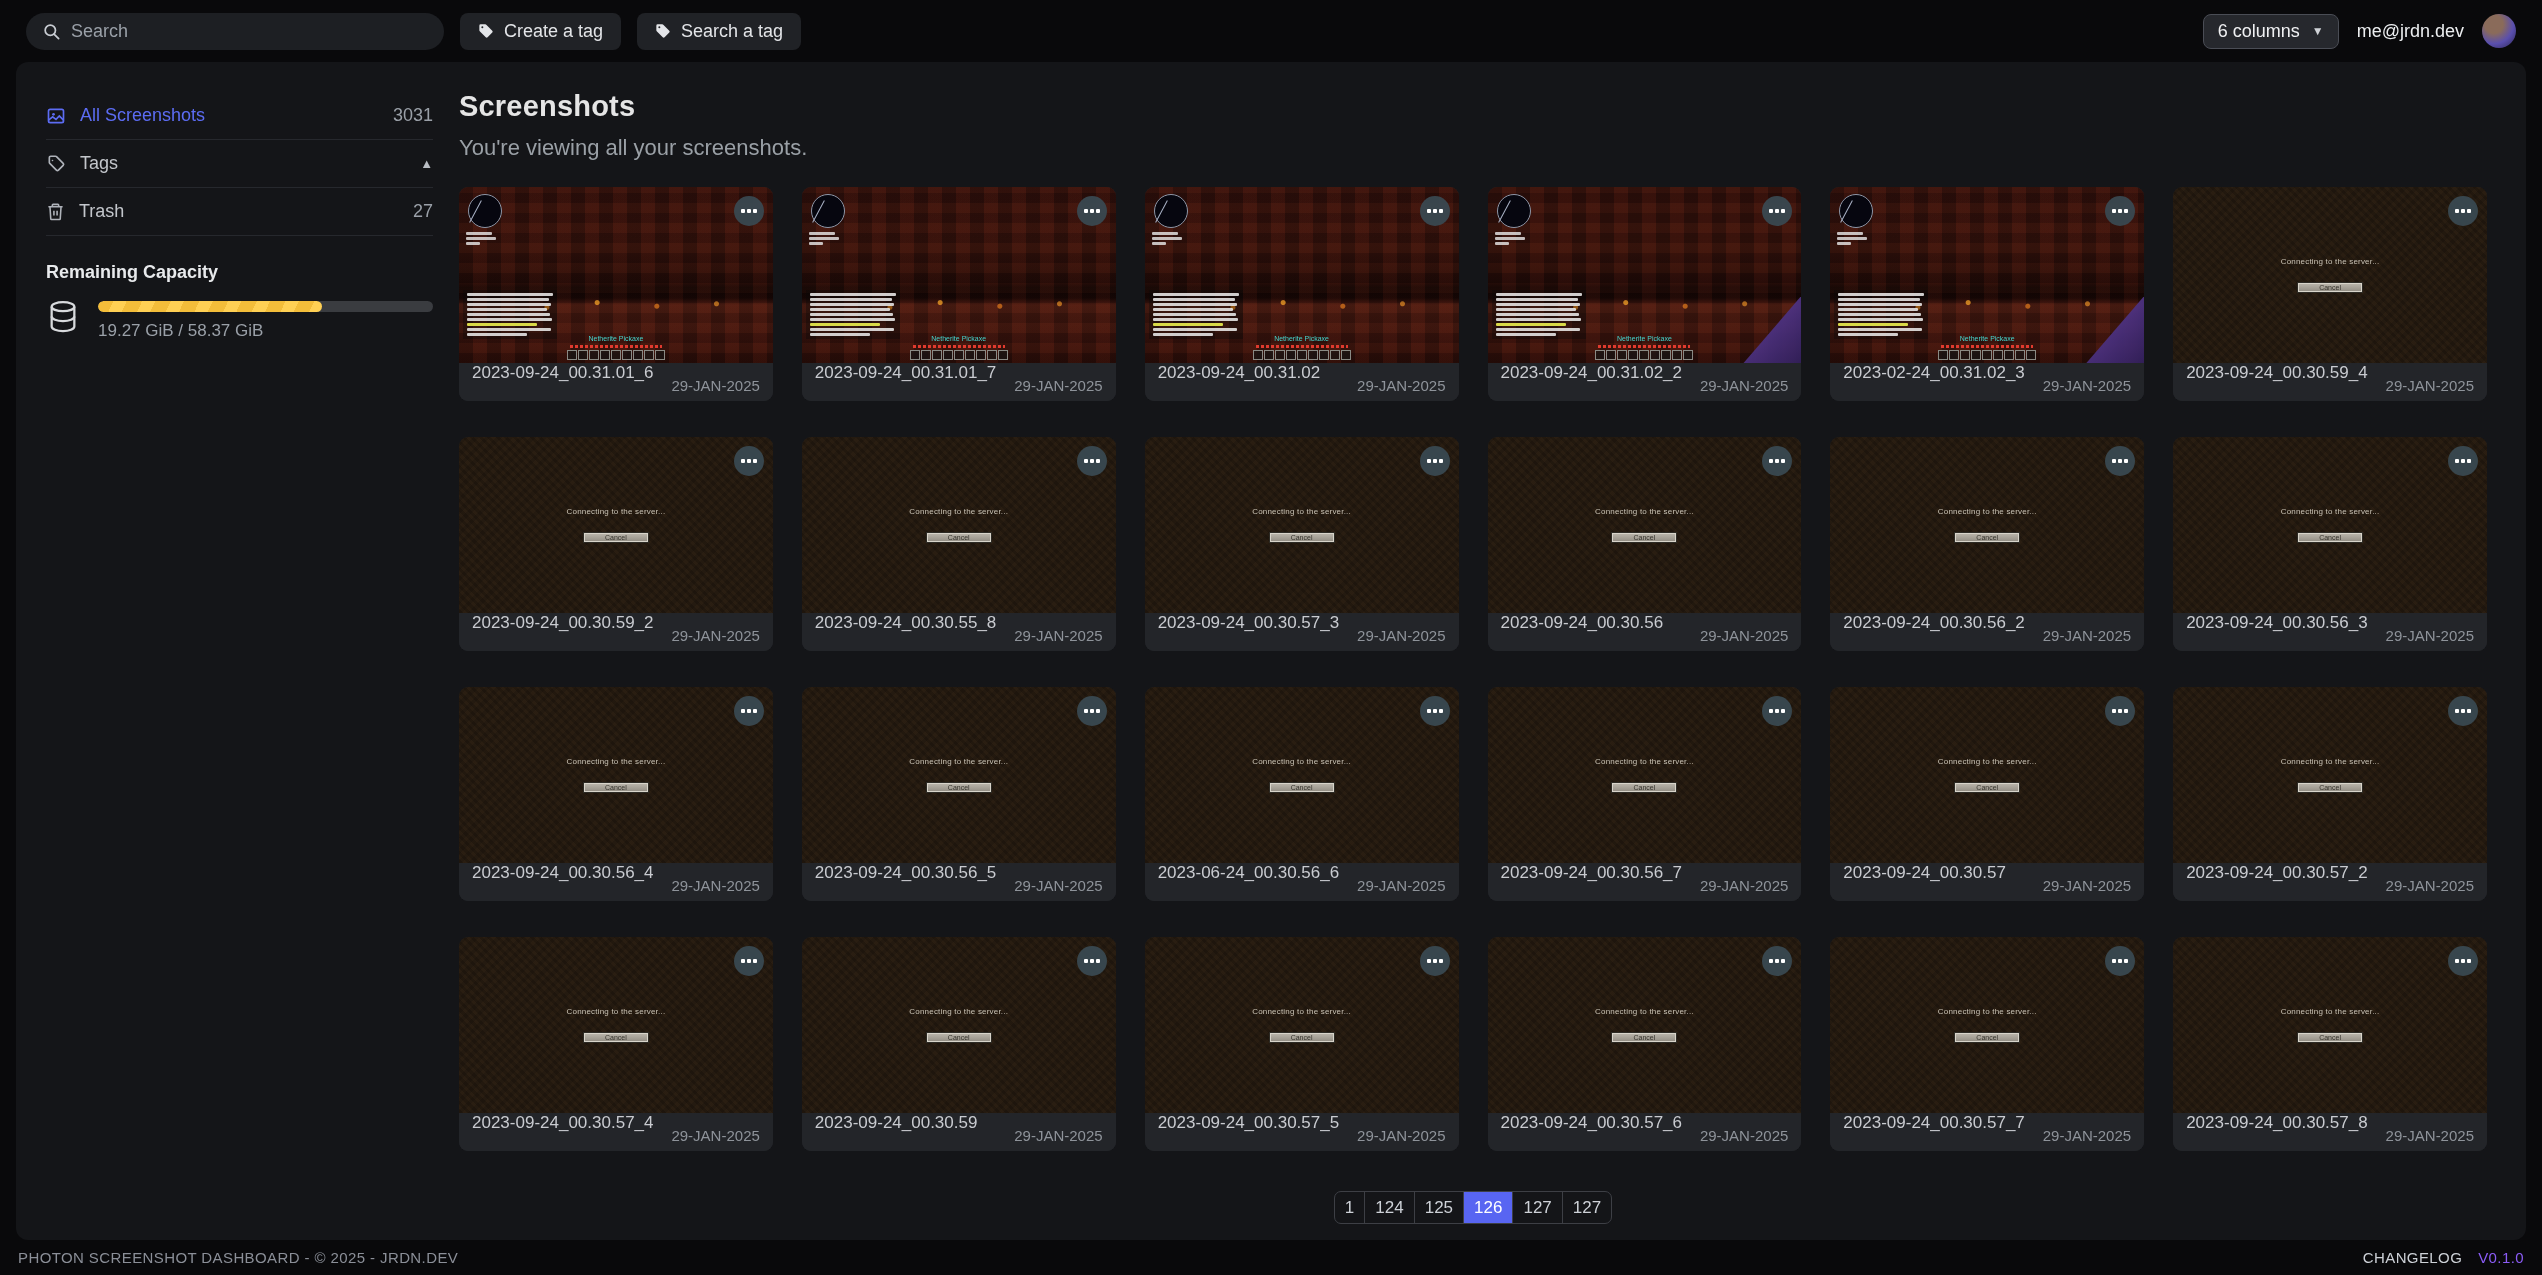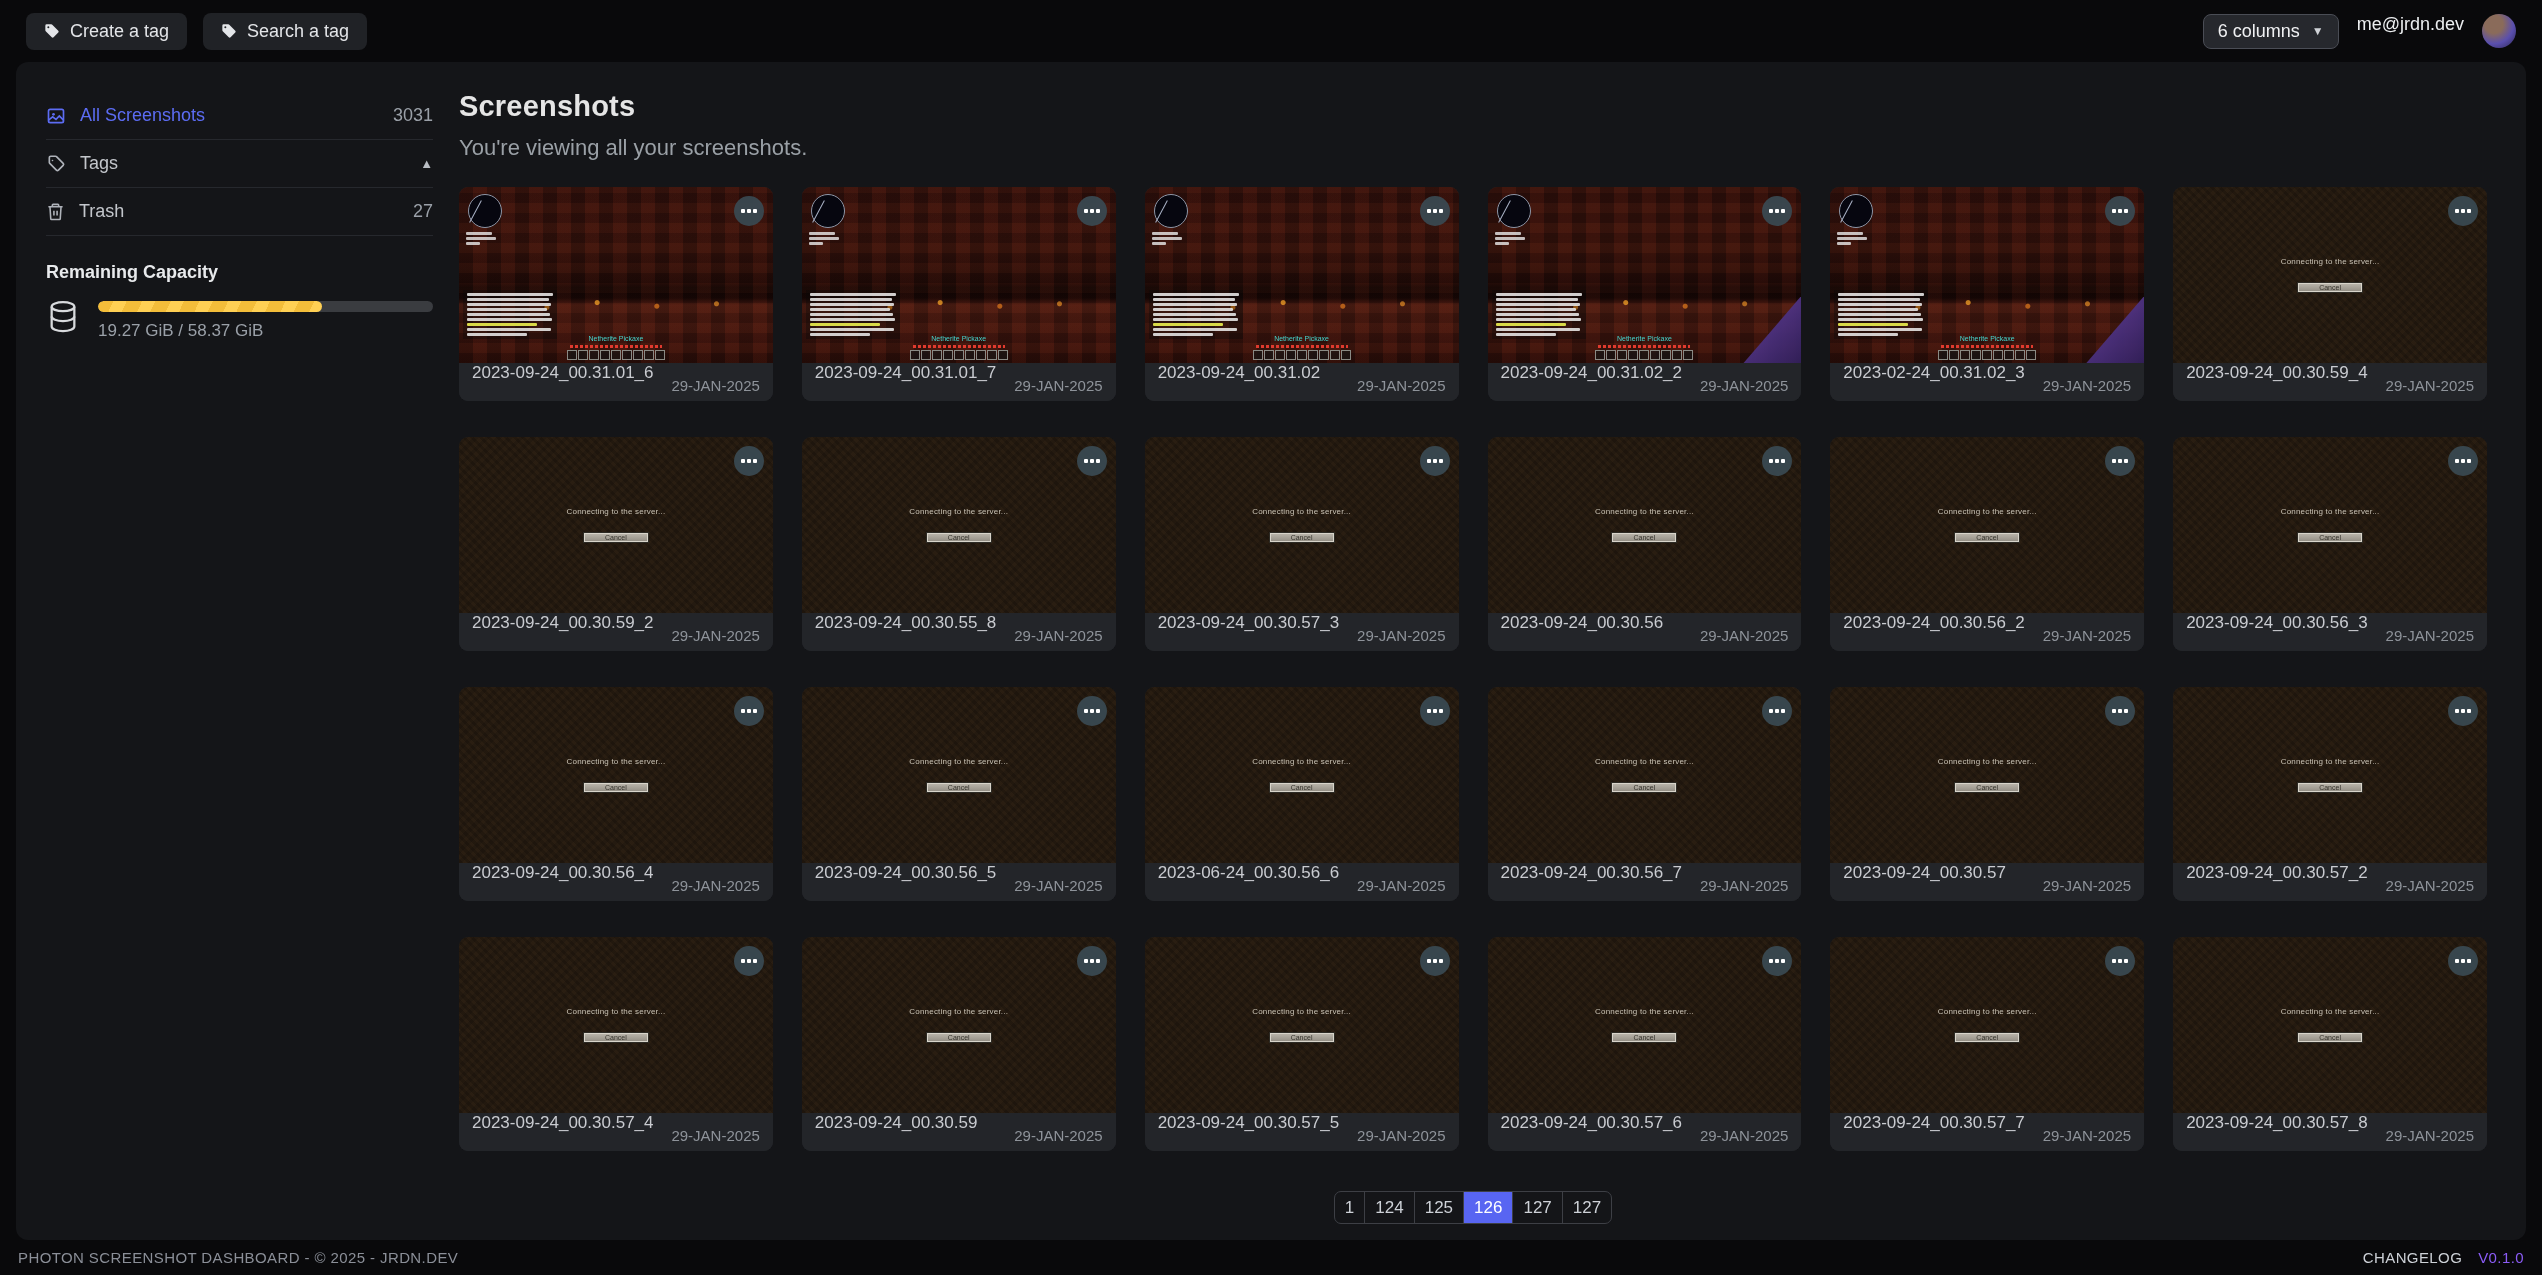--- a/index.html
+++ b/index.html
@@ -11,21 +11,21 @@
   .topbar { height:62px; display:flex; align-items:center; padding:0 26px; gap:16px; flex:none; }
   .search { width:418px; height:37px; background:#1d1f23; border-radius:19px;
     display:flex; align-items:center; padding:0 16px; gap:10px; }
   .search svg { flex:none; }
   .search input { background:transparent; border:none; outline:none; color:#d7d9dc;
     font-size:18px; width:100%; font-family:inherit; }
   .search input::placeholder { color:#9aa0a8; }
   .tagbtn { height:37px; background:#202226; border:none; border-radius:8px; color:#e3e5e8;
     font-size:18px; display:flex; align-items:center; gap:10px; padding:0 18px;
     font-family:inherit; cursor:pointer; }
-  .top-right { margin-left:auto; display:flex; align-items:flex-start; gap:18px; }
+  .top-right { margin-left:auto; display:flex; align-items:center; gap:18px; }
   .colselect { height:35px; background:#26282d; border:1px solid #4a4d55; border-radius:8px;
     color:#f0f1f3; font-size:18px; display:flex; align-items:center; gap:12px; padding:0 14px; cursor:pointer; }
   .colselect .chev { font-size:12px; color:#cfd2d6; }
   .useremail { color:#eceef0; font-size:18px; }
   .avatar { width:34px; height:34px; border-radius:50%;
     background:radial-gradient(circle at 35% 30%, #8a6b5a 0 28%, #5a4fae 60%, #2c2550 100%); }
 
   
   .panel { flex:1; margin:0 16px; background:#141518; border-radius:12px; display:flex; overflow:hidden; }
 
@@ -132,20 +132,27 @@
   .footer { height:35px; flex:none; display:flex; align-items:center; padding:0 18px; }
   .foot-left { color:#8b8f98; font-size:15px; letter-spacing:.4px; }
   .foot-right { margin-left:auto; display:flex; gap:16px; align-items:center; }
   .changelog { color:#cdd1d7; font-size:15px; letter-spacing:.4px; cursor:pointer; text-decoration:none; }
   .version { color:#8b5cf6; font-size:15px; letter-spacing:.4px; }
 </style>
 </head>
 <body>
 
 <div class="topbar">
+  <div class="search">
+    <svg width="19" height="19" viewBox="0 0 24 24" fill="none" stroke="#c8ccd2" stroke-width="2.2" stroke-linecap="round">
+      <circle cx="10.5" cy="10.5" r="6.5"></circle>
+        <line x1="15.5" y1="15.5" x2="21" y2="21"></line>
+    </svg>
+    <input type="text" placeholder="Search" style="">
+  </div>
   <button class="tagbtn">
     <svg width="16" height="16" viewBox="0 0 24 24" fill="#e3e5e8">
       <path d="M21.4 11.6l-9-9A2 2 0 0 0 11 2H4a2 2 0 0 0-2 2v7c0 .5.2 1 .6 1.4l9 9a2 2 0 0 0 2.8 0l7-7a2 2 0 0 0 0-2.8zM6.5 8A1.5 1.5 0 1 1 8 6.5 1.5 1.5 0 0 1 6.5 8z"></path>
     </svg>
     <span>Create a tag</span>
   </button>
   <button class="tagbtn">
     <svg width="16" height="16" viewBox="0 0 24 24" fill="#e3e5e8">
       <path d="M21.4 11.6l-9-9A2 2 0 0 0 11 2H4a2 2 0 0 0-2 2v7c0 .5.2 1 .6 1.4l9 9a2 2 0 0 0 2.8 0l7-7a2 2 0 0 0 0-2.8zM6.5 8A1.5 1.5 0 1 1 8 6.5 1.5 1.5 0 0 1 6.5 8z"></path>
     </svg>

